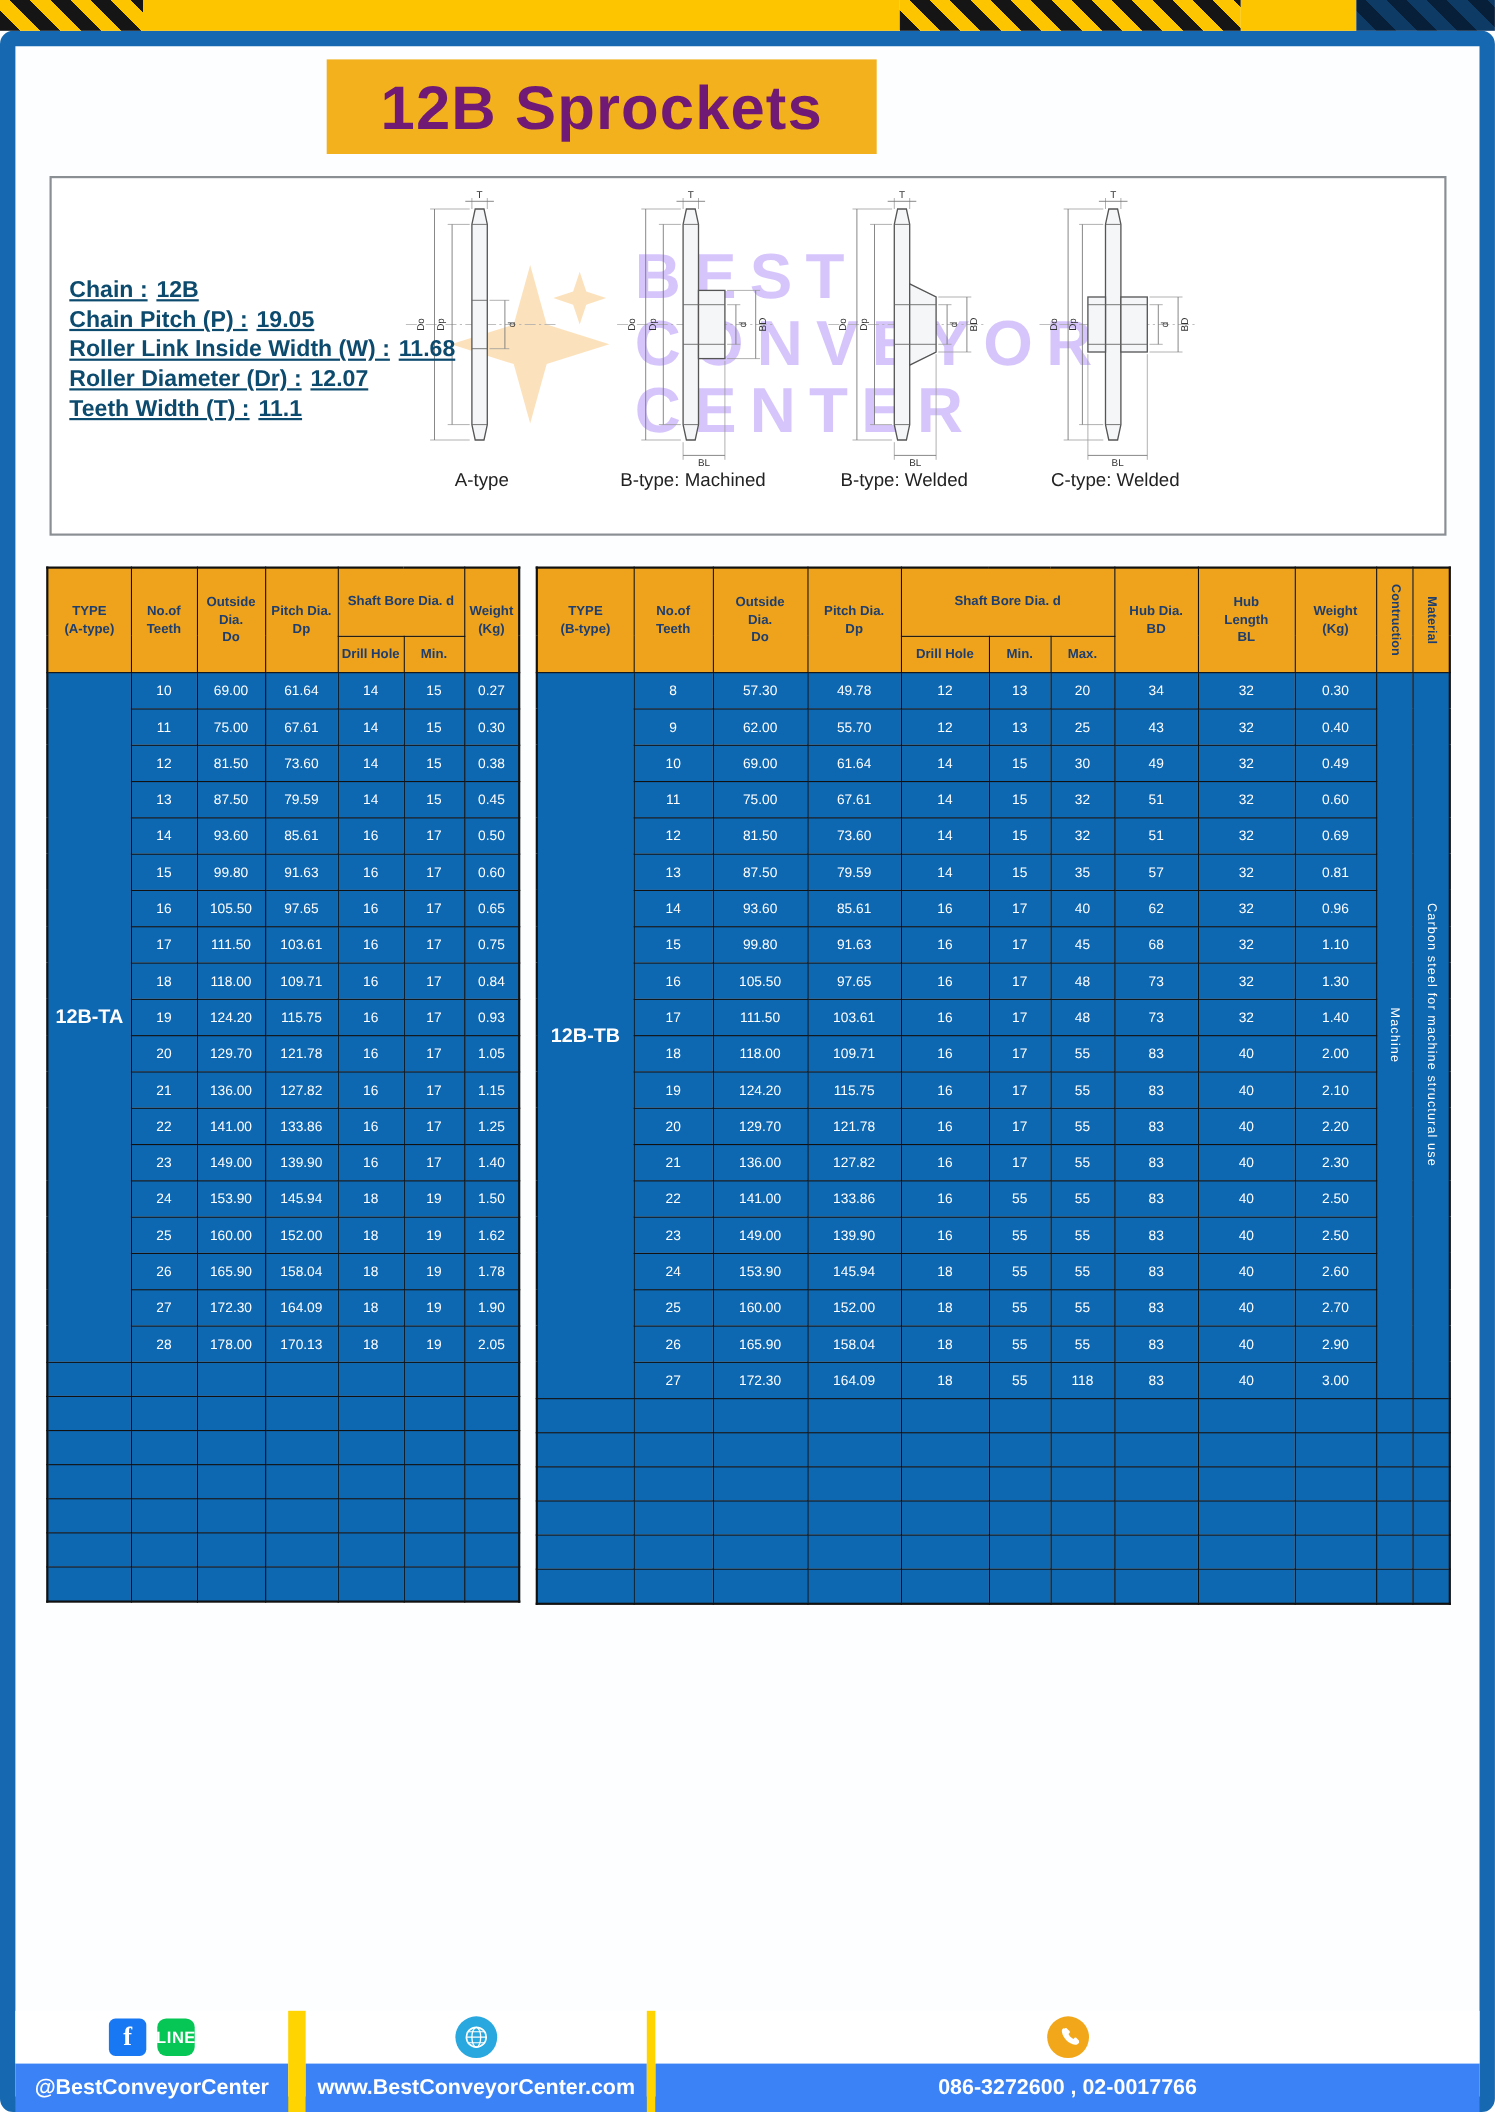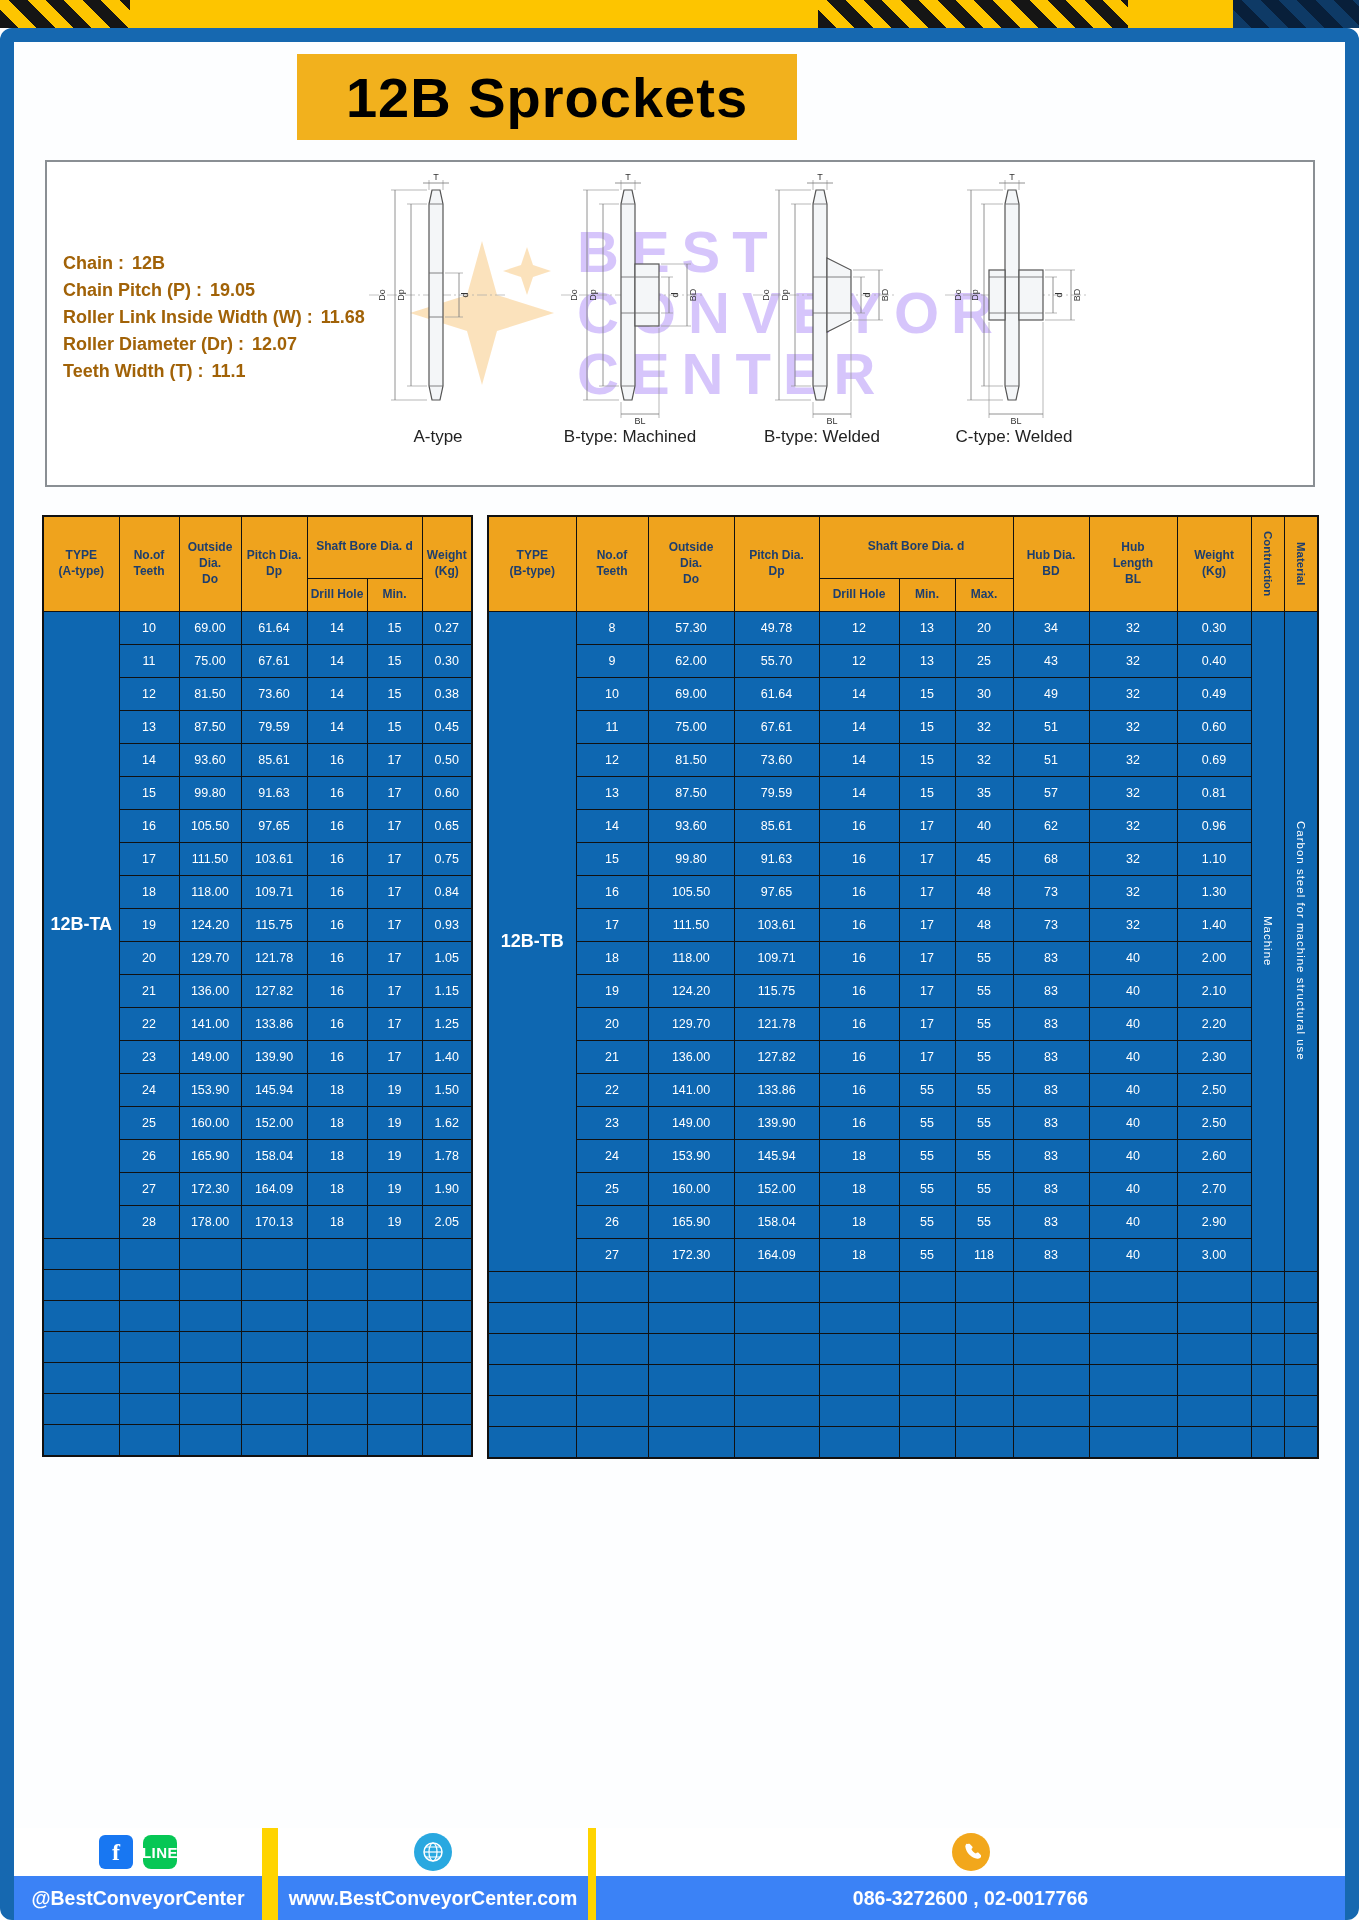--- a/index.html
+++ b/index.html
@@ -12,27 +12,27 @@
   .yl{background:#fdc500;}
   .hzb{background:repeating-linear-gradient(45deg,#0e3a66 0 13px,#081f3a 13px 26px);}
 
   
   .frame{position:absolute;left:0;top:28px;width:1359px;height:1892px;border:14px solid #1668b0;
          border-radius:12px;background:#fdfeff;box-sizing:border-box;}
 
   
   .title-banner{position:absolute;left:297px;top:54px;width:500px;height:86px;background:#f2b11d;
                 display:flex;align-items:center;justify-content:center;z-index:4;}
-  .title-banner span{font-size:56px;font-weight:bold;color:#000000;letter-spacing:1px;}
+  .title-banner span{font-size:56px;font-weight:bold;color:#701a75;letter-spacing:1px;}
 
   
   .spec-panel{position:absolute;left:45px;top:160px;width:1270px;height:327px;background:#fff;
               border:2px solid #8a8f94;box-sizing:border-box;z-index:3;overflow:hidden;}
   .spec-lines{position:absolute;left:16px;top:88px;z-index:2;}
-  .spec-line{font-size:18px;font-weight:bold;color:#a16207;line-height:27px;}
+  .spec-line{font-size:21px;font-weight:bold;color:#0c4a6e;line-height:27px;text-decoration:underline;}
   .spec-line .v{margin-left:8px;}
 
   .watermark{position:absolute;left:360px;top:60px;display:flex;align-items:center;gap:20px;
              opacity:.35;z-index:0;}
   .wm-star{width:150px;height:150px;}
   .wm-text{font-size:58px;font-weight:bold;color:#8b5cf6;letter-spacing:12px;line-height:1.05;}
 
   .drawings{position:absolute;left:295px;top:8px;display:flex;z-index:1;}
   .draw-cell{width:192px;display:flex;flex-direction:column;align-items:center;}
   .draw-caption{font-size:17px;color:#222;margin-top:2px;}

